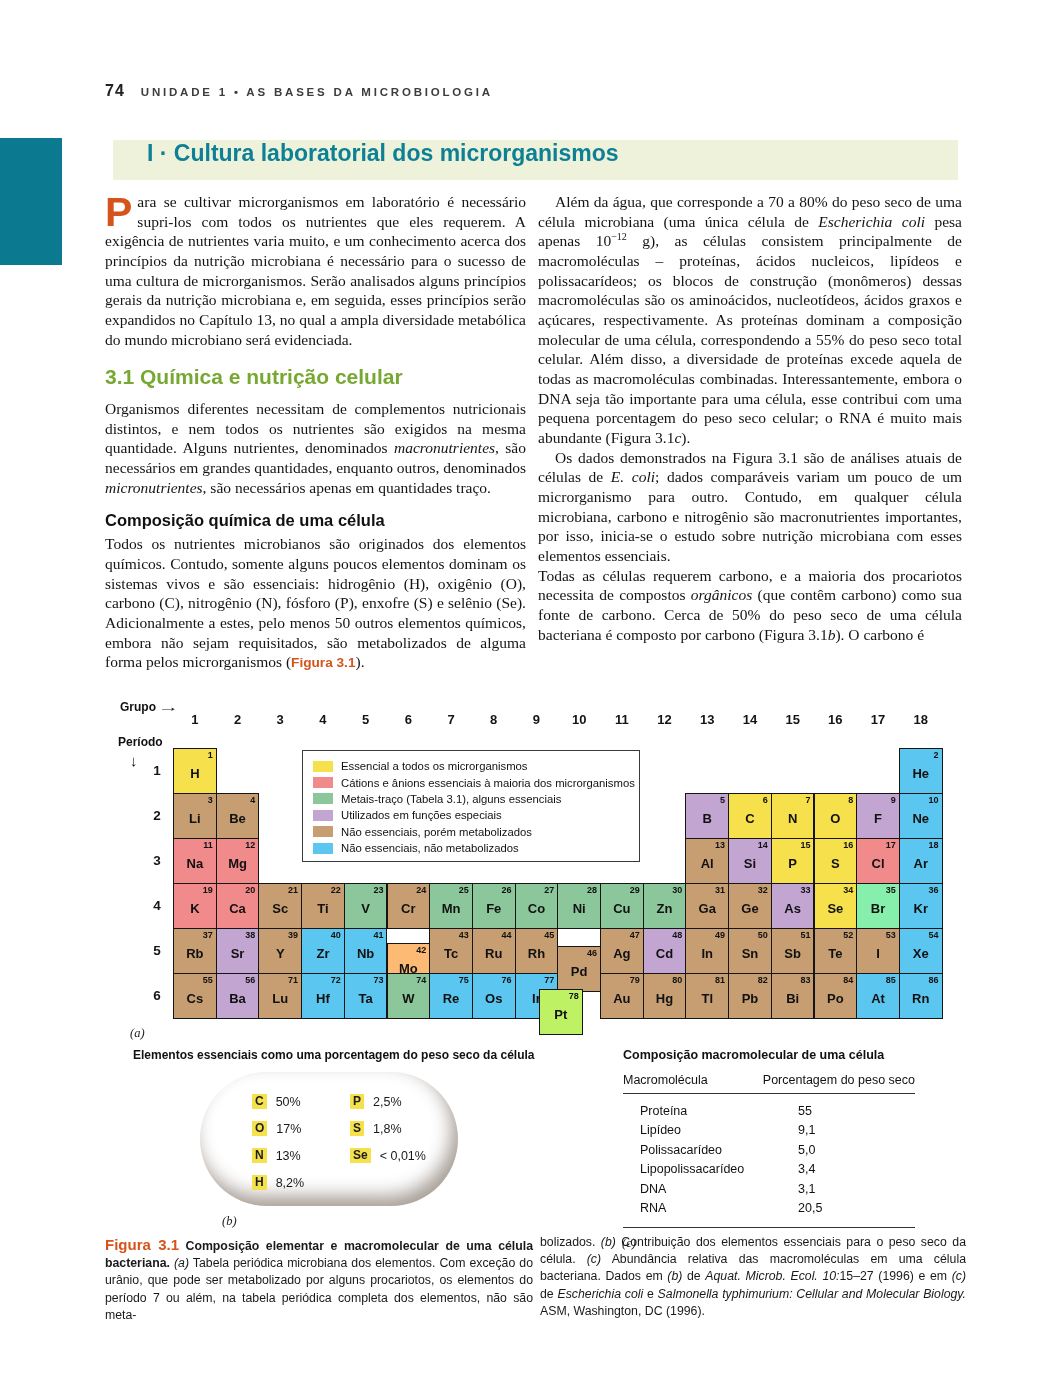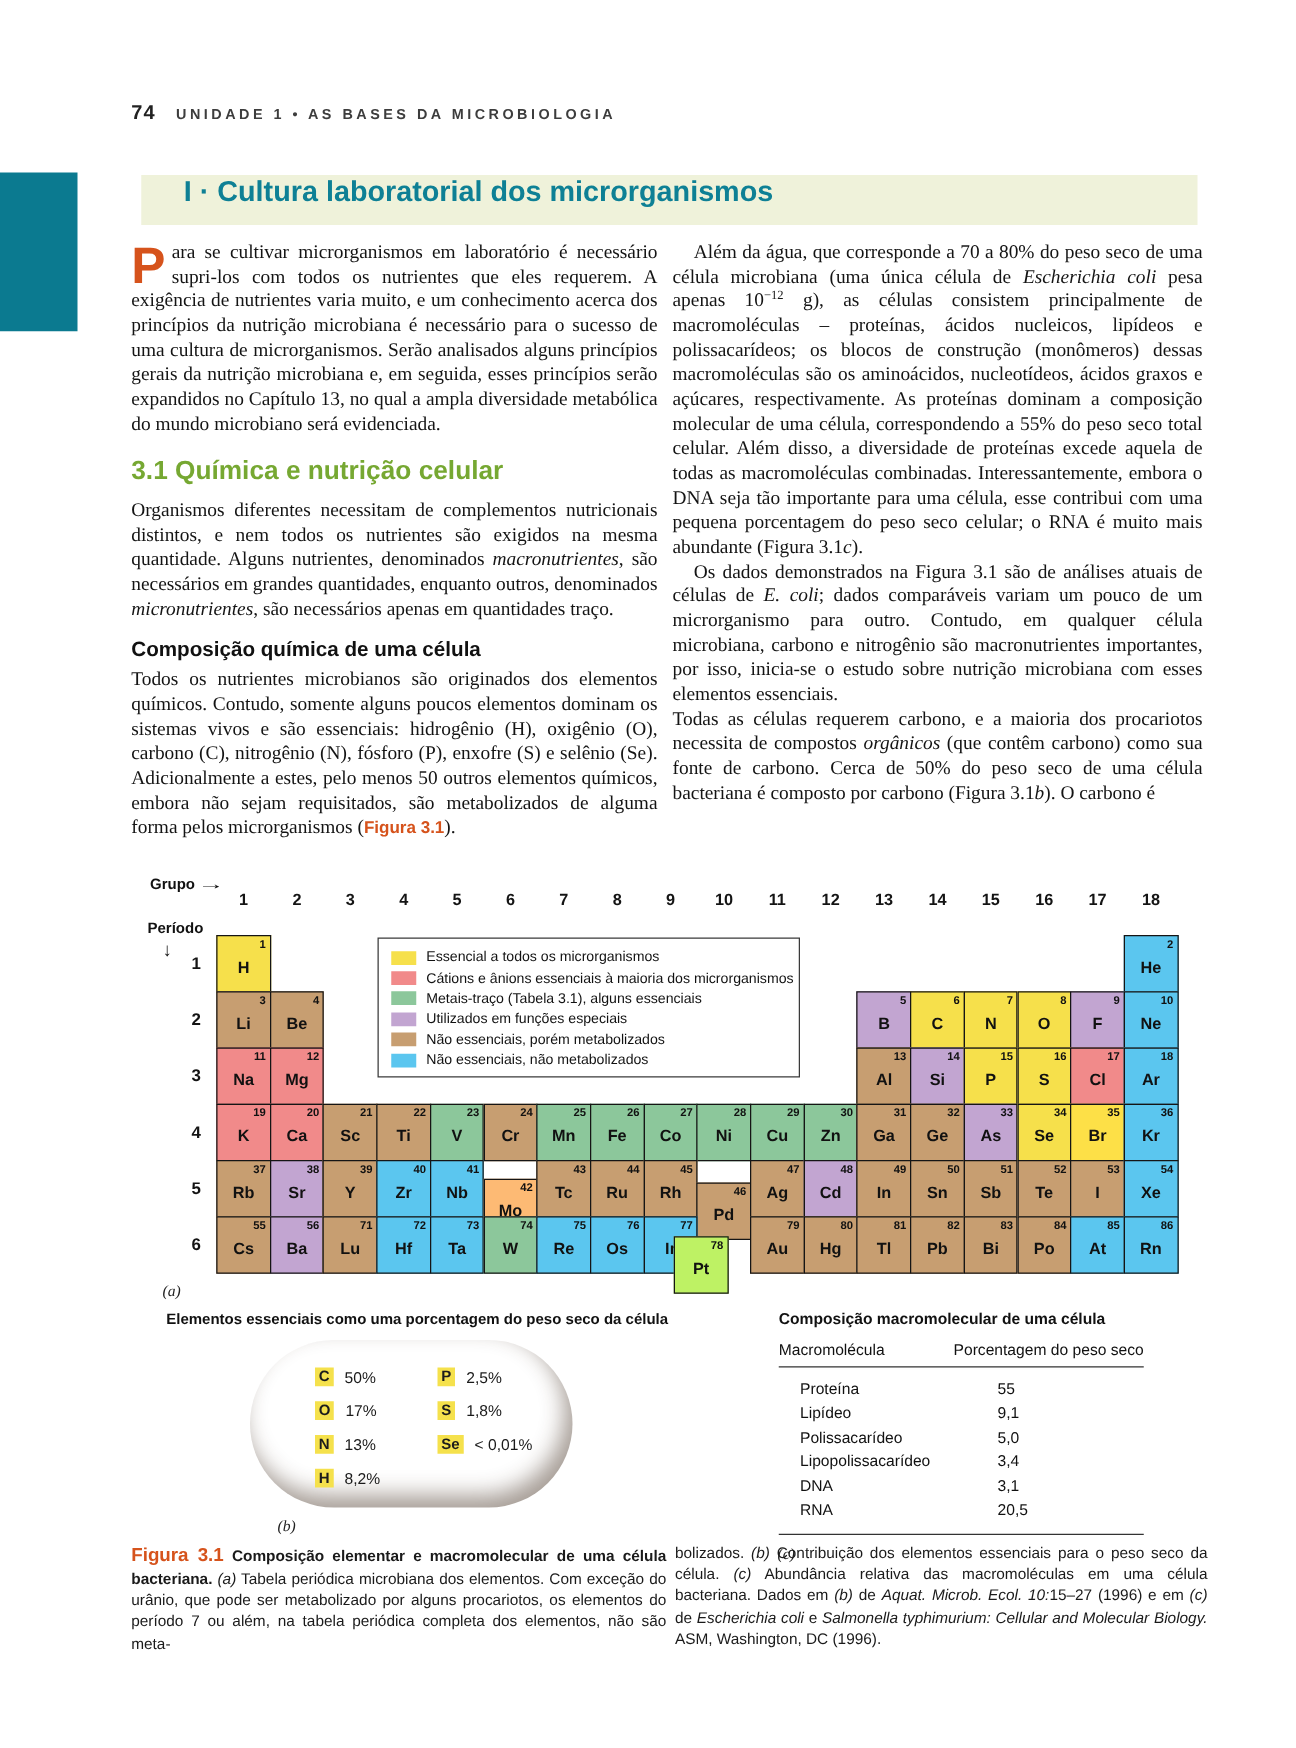--- a/index.html
+++ b/index.html
@@ -267,21 +267,21 @@
       <span class="el-sym">Ge</span>
     </div>
     <div class="el-cell" style="left: 597.8px; top: 135px; background: rgb(194, 165, 209);">
       <span class="el-num">33</span>
       <span class="el-sym">As</span>
     </div>
     <div class="el-cell" style="left: 640.5px; top: 135px; background: rgb(246, 224, 75);">
       <span class="el-num">34</span>
       <span class="el-sym">Se</span>
     </div>
-    <div class="el-cell" style="left: 683.2px; top: 135px; background: #fde047;">
+    <div class="el-cell" style="left: 683.2px; top: 135px; background: #86efac;">
       <span class="el-num">35</span>
       <span class="el-sym">Br</span>
     </div>
     <div class="el-cell" style="left: 725.9px; top: 135px; background: rgb(91, 198, 239); padding-left: 36px;">
       <span class="el-num">36</span>
       <span class="el-sym">Kr</span>
     </div>
     <div class="el-cell" style="left: 0px; top: 180px; background: rgb(199, 158, 113);">
       <span class="el-num">37</span>
       <span class="el-sym">Rb</span>

